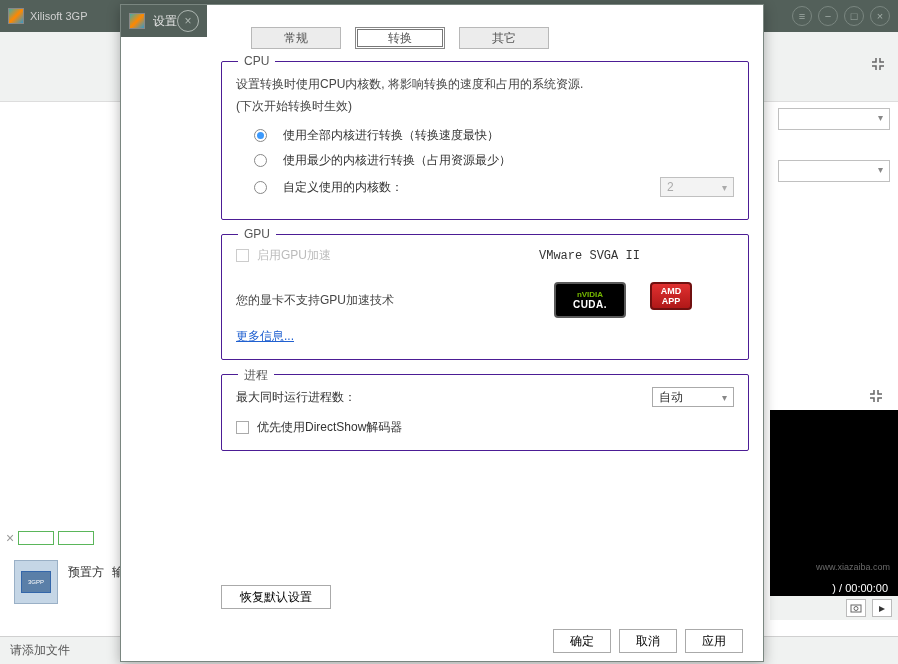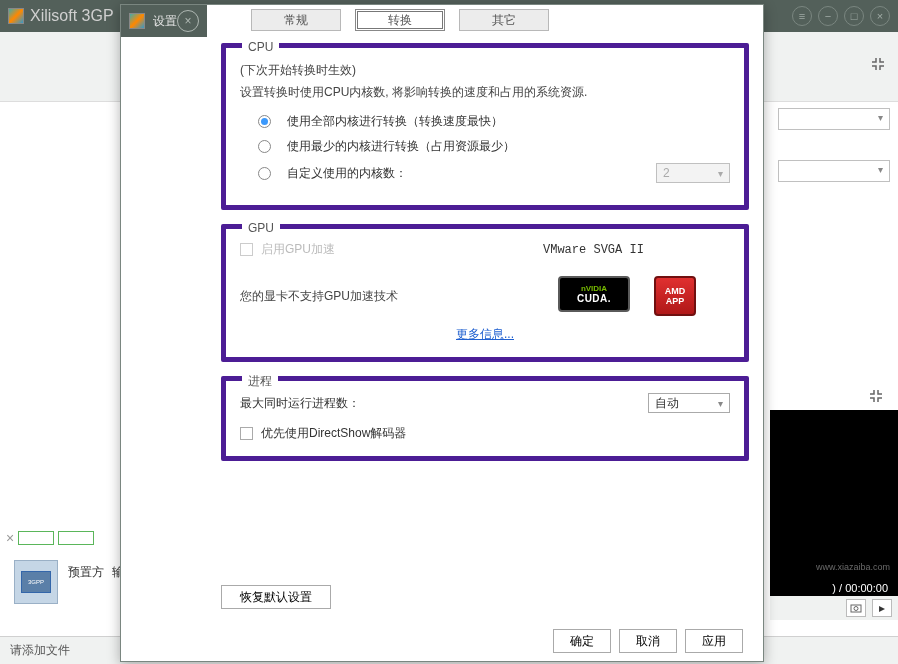--- a/index.html
+++ b/index.html
@@ -2,21 +2,21 @@
 <html><head>
 <meta charset="utf-8">
 <style>
 * { box-sizing: border-box; margin: 0; padding: 0; font-family: "Microsoft YaHei", "SimSun", sans-serif; }
 body { width: 898px; height: 664px; background: #e5e5e5; position: relative; overflow: hidden; font-size: 12px; color: #333; }
 
 
 .main-window { position: absolute; top: 0; left: 0; width: 898px; height: 664px; background: #fff; }
 .main-titlebar { height: 32px; background: #53605a; display: flex; align-items: center; padding: 0 8px; color: #d0d0d0; }
 .main-titlebar .app-icon { width: 16px; height: 16px; background: linear-gradient(135deg,#4aa,#f80,#39c); border: 1px solid #888; margin-right: 6px; }
-.main-titlebar .title { font-size: 16px; }
+.main-titlebar .title { font-size: 11px; }
 .main-titlebar .win-controls { margin-left: auto; display: flex; gap: 6px; }
 .win-controls span { width: 20px; height: 20px; border: 1px solid #7a8680; border-radius: 50%; display: flex; align-items: center; justify-content: center; color: #a0aba5; font-size: 11px; cursor: pointer; }
 
 .main-body-top { height: 70px; background: #f0f2f1; border-bottom: 1px solid #ddd; position: relative; }
 .main-body-top .expand-icon { position: absolute; right: 12px; top: 24px; width: 16px; height: 16px; }
 .expand-icon svg { width: 16px; height: 16px; stroke: #666; fill: none; stroke-width: 1.5; }
 .tabs-strip { position: absolute; left: 6px; top: 530px; display: flex; align-items: center; gap: 4px; }
 .close-x { color: #999; font-size: 14px; cursor: pointer; }
 .tab-chip { width: 36px; height: 14px; border: 1px solid #5ab65a; background: #fff; }
 
@@ -37,29 +37,29 @@
 .video-watermark { position: absolute; right: 8px; bottom: 48px; color: #6a6a6a; font-size: 9px; transform: rotate(0deg); }
 .video-controls { position: absolute; bottom: 0; right: 0; height: 24px; width: 128px; background: #f0f2f1; display: flex; align-items: center; justify-content: flex-end; gap: 6px; padding-right: 6px; }
 .vc-btn { width: 20px; height: 18px; border: 1px solid #bbb; background: #fff; display: flex; align-items: center; justify-content: center; }
 
 
 .dialog { position: absolute; left: 120px; top: 4px; width: 644px; height: 658px; background: #fff; border: 1px solid #7a8680; box-shadow: 0 3px 12px rgba(0,0,0,0.3); display: flex; flex-direction: row; }
 .dialog-titlebar { height: 32px; background: #53605a; display: flex; align-items: center; padding: 0 8px; color: #e5e5e5; }
 .dialog-titlebar .app-icon { width: 16px; height: 16px; background: linear-gradient(135deg,#4aa,#f80,#39c); border: 1px solid #888; margin-right: 8px; }
 .dialog-titlebar .close-btn { margin-left: auto; width: 22px; height: 22px; border: 1.5px solid #aeb7b2; border-radius: 50%; display: flex; align-items: center; justify-content: center; color: #aeb7b2; cursor: pointer; }
 
-.dialog-body { flex: 1; padding: 4px 14px 8px 14px; display: flex; flex-direction: column; }
+.dialog-body { flex: 1; padding: 22px 14px 8px 14px; display: flex; flex-direction: column; }
 
 .dlg-tabs { display: flex; gap: 0; margin-left: 30px; margin-bottom: 12px; }
 .dlg-tab { width: 90px; height: 22px; border: 1px solid #b8b8b8; background: #ececec; display: flex; align-items: center; justify-content: center; color: #555; cursor: pointer; margin-right: 14px; }
 .dlg-tab.active { background: #fff; border: 1px solid #888; font-weight: 500; position: relative; }
 .dlg-tab.active::before { content:""; position:absolute; inset:1px; border:1px solid #777; }
 
 
-.group { border: 5px solid #4c1d95; border-radius: 2px; padding: 12px 14px 14px 14px; margin-bottom: 14px; position: relative; }
+.group { border: 1px solid #4c1d95; border-radius: 2px; padding: 12px 14px 14px 14px; margin-bottom: 14px; position: relative; }
 .group-legend { position: absolute; top: -8px; left: 16px; background: #fff; padding: 0 6px; font-size: 12px; color: #555; }
 
 .cpu-desc { color: #444; line-height: 1.8; margin-bottom: 10px; }
 .radio-row { display: flex; align-items: center; gap: 16px; margin: 8px 0 8px 18px; }
 .radio { width: 13px; height: 13px; border: 1px solid #888; border-radius: 50%; display: inline-flex; align-items: center; justify-content: center; flex-shrink:0; }
 .radio.checked::after { content: ""; width: 7px; height: 7px; background: #3b99fc; border-radius: 50%; }
 
 .core-select { margin-left: auto; width: 74px; height: 20px; border: 1px solid #c0c0c0; background: #f3f3f3; color: #aaa; display: flex; align-items: center; padding: 0 6px; position: relative; }
 .core-select::after { content: "▾"; position: absolute; right: 6px; font-size: 10px; color: #aaa; }
 
@@ -69,25 +69,25 @@
 .checkbox.disabled { border-color: #ccc; }
 .gpu-label-disabled { color: #bbb; }
 .gpu-name { margin-left: 200px; font-family: "Courier New", monospace; color: #333; }
 
 .gpu-bottom { display: flex; align-items: center; gap: 18px; }
 .gpu-text { color: #444; line-height: 1.6; width: 180px; }
 .gpu-logos { display: flex; gap: 24px; margin-left: 120px; }
 .nvidia-badge { width: 72px; height: 36px; background: #000; border: 2px solid #5a5a5a; border-radius: 4px; display: flex; flex-direction: column; align-items: center; justify-content: center; }
 .nvidia-badge .eye { color: #76b900; font-size: 8px; font-weight: bold; }
 .nvidia-badge .cuda { color: #fff; font-size: 10px; font-weight: bold; letter-spacing: 0.5px; }
-.amd-badge { width: 42px; height: 40px; background: linear-gradient(#e03030,#b01818); border: 2px solid #701010; border-radius: 4px; display: flex; flex-direction: column; align-items: center; justify-content: center; }
+.amd-badge { width: 42px; height: 28px; background: linear-gradient(#e03030,#b01818); border: 2px solid #701010; border-radius: 4px; display: flex; flex-direction: column; align-items: center; justify-content: center; }
 .amd-badge .amd { color: #fff; font-size: 9px; font-weight: bold; }
 .amd-badge .app { color: #fff; font-size: 9px; font-weight: bold; }
 
-.more-info { text-align: center; margin-top: 10px; }
+.more-info { text-align: left; margin-top: 10px; }
 .more-info a { color: #2060d0; text-decoration: underline; cursor: pointer; }
 
 
 .proc-row { display: flex; align-items: center; margin-bottom: 12px; }
 .proc-select { margin-left: auto; width: 82px; height: 20px; border: 1px solid #aaa; background: #fff; display: flex; align-items: center; padding: 0 6px; position: relative; }
 .proc-select::after { content: "▾"; position: absolute; right: 6px; font-size: 10px; color: #888; }
 .dshow-row { display: flex; align-items: center; gap: 8px; }
 
 
 .dialog-footer { margin-top: auto; display: flex; justify-content: space-between; align-items: center; gap: 8px; padding-top: 12px; }
@@ -174,22 +174,22 @@
 
     <div class="dlg-tabs">
       <div class="dlg-tab">常规</div>
       <div class="dlg-tab active">转换</div>
       <div class="dlg-tab">其它</div>
     </div>
 
     <div class="group">
       <div class="group-legend">CPU</div>
       <div class="cpu-desc">
+        <div>设置转换时使用CPU内核数, 将影响转换的速度和占用的系统资源.</div>
         <div>(下次开始转换时生效)</div>
-        <div>设置转换时使用CPU内核数, 将影响转换的速度和占用的系统资源.</div>
       </div>
       <div class="radio-row">
         <span class="radio checked"></span>
         <span>使用全部内核进行转换（转换速度最快）</span>
       </div>
       <div class="radio-row">
         <span class="radio"></span>
         <span>使用最少的内核进行转换（占用资源最少）</span>
       </div>
       <div class="radio-row">

